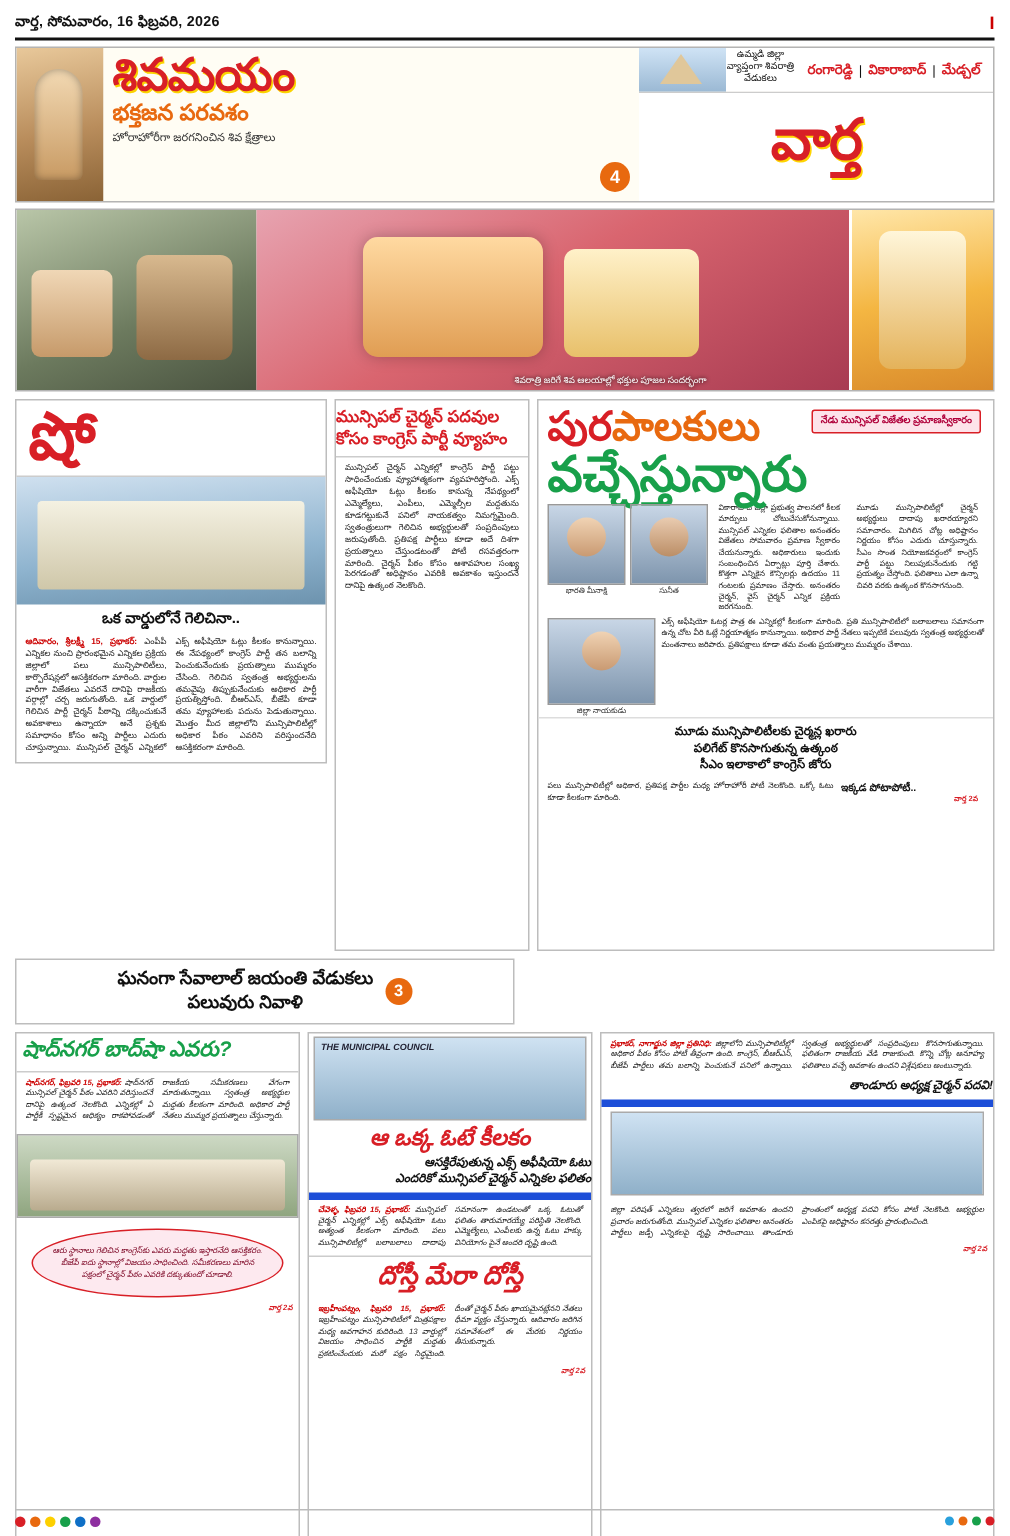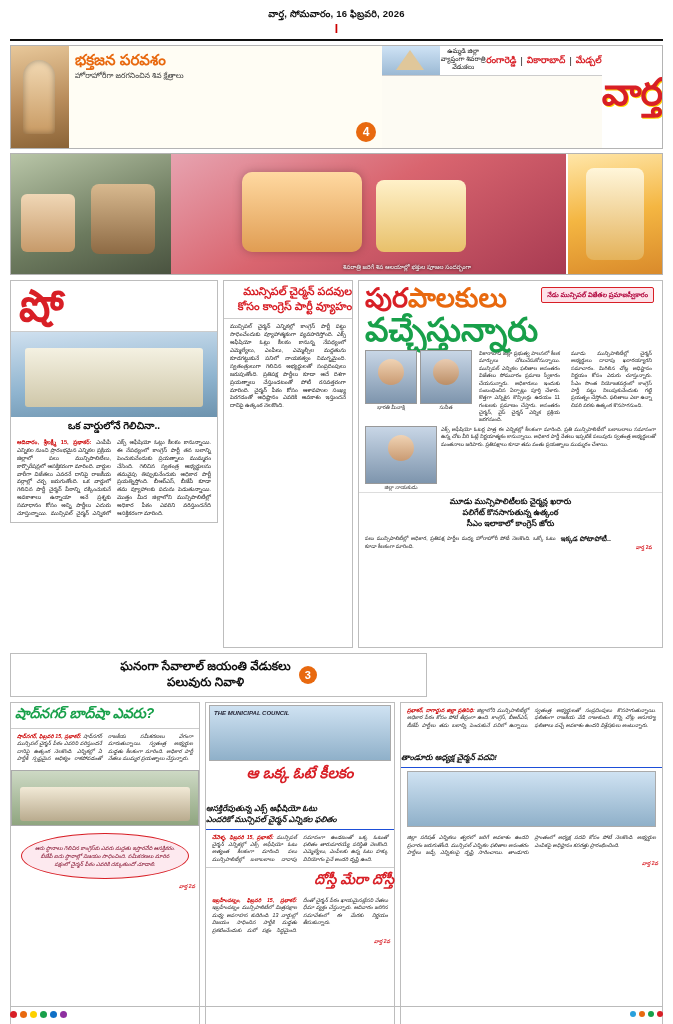--- a/index.html
+++ b/index.html
@@ -20,21 +20,20 @@
   }
 
   
   .topbar {
     display: flex;
     align-items: center;
     justify-content: space-between;
     border-bottom: 2px solid #111;
     padding-bottom: 3px;
     margin-bottom: 4px;
-    flex-direction: column;
   }
   .topbar-left {
     font-size: 9.5px;
     color: #111;
     letter-spacing: .2px;
     font-weight: bold;
   }
   .topbar-right {
     font-size: 12px;
     font-weight: bold;
@@ -100,21 +99,21 @@
     color: #fff;
     font-size: 12px;
     font-weight: bold;
     display: flex;
     align-items: center;
     justify-content: center;
   }
   .hb-right {
     flex: 0 0 236px;
     display: flex;
-    flex-direction: row;
+    flex-direction: column;
   }
   .hb-edition-row {
     display: flex;
     height: 30px;
     border-bottom: 1px solid #ccc;
   }
   .hb-temple {
     flex: 0 0 58px;
     background: linear-gradient(180deg,#cfe3f5,#9bb9d4);
     position: relative;
@@ -262,21 +261,21 @@
     font-size: 10px;
     font-weight: bold;
     color: #111;
     text-align: center;
     padding: 3px 2px 1px;
   }
   .ss-kicker2 {
     font-size: 11px;
     font-weight: bold;
     color: #d81f26;
-    text-align: right;
+    text-align: left;
     padding-bottom: 3px;
     border-bottom: 1px solid #ccc;
   }
   .body-text {
     font-size: 5.6px;
     line-height: 1.42;
     color: #1a1a1a;
     text-align: justify;
     column-gap: 6px;
     padding: 4px 6px;
@@ -390,24 +389,23 @@
     font-weight: bold;
     color: #d81f26;
     text-align: center;
     line-height: 1.1;
     padding: 2px 4px;
   }
   .b-head-sub {
     font-size: 8px;
     font-weight: bold;
     color: #111;
-    text-align: left;
+    text-align: right;
     padding-bottom: 3px;
-    border-bottom: 1px solid #1d4ed8;
-    margin-top: 20px;
+    border-bottom: 5px solid #1d4ed8;
   }
   .b-photo {
     height: 56px;
     background: linear-gradient(180deg,#cdd9c4,#8fa57f);
     position: relative;
     border: 1px solid #aaa;
     margin: 3px 0;
   }
   .b-photo.blue { background: linear-gradient(180deg,#cfe2f2,#8fb0c9); }
   .b-photo.people::after{
@@ -418,24 +416,24 @@
     border: 1px solid #d81f26;
     border-radius: 50%;
     background: #fde9ef;
     padding: 10px 12px;
     font-size: 5.4px;
     line-height: 1.5;
     color: #7a0020;
     text-align: center;
   }
   .dosti {
-    font-size: 14px;
-    font-weight: bold;
-    color: #d81f26;
-    text-align: right;
+    font-size: 17px;
+    font-weight: bold;
+    color: #d81f26;
+    text-align: center;
     padding: 3px 0 2px;
     border-top: 1px solid #ccc;
   }
   .varta-mark {
     font-size: 5px;
     color: #d81f26;
     text-align: right;
     padding-right: 4px;
     font-weight: bold;
   }
@@ -462,20 +460,21 @@
 <div class="page">
 
   <div class="topbar">
     <div class="topbar-left">వార్త, సోమవారం, 16 ఫిబ్రవరి, 2026</div>
     <div class="topbar-right">I</div>
   </div>
 
   <div class="header-block">
     <div class="hb-photo"></div>
     <div class="hb-center">
+      <div class="shiva-title">శివమయం</div>
       <div class="shiva-sub">భక్తజన పరవశం</div>
       <div class="shiva-cap">హోరాహోరీగా జరగనించిన శివ క్షేత్రాలు</div>
       <div class="page-badge">4</div>
     </div>
     <div class="hb-right">
       <div class="hb-edition-row">
         <div class="hb-temple"></div>
         <div class="hb-district">ఉమ్మడి జిల్లా వ్యాప్తంగా శివరాత్రి వేడుకలు</div>
         <div class="hb-editions">
           <span>రంగారెడ్డి</span>
@@ -557,21 +556,21 @@
           <div class="body-text" style="flex:2;padding:0;font-size:5.2px">పలు మున్సిపాలిటీల్లో అధికార, ప్రతిపక్ష పార్టీల మధ్య హోరాహోరీ పోటీ నెలకొంది. ఒక్కో ఓటు కూడా కీలకంగా మారింది.</div>
           <div style="flex:1">
             <div style="font-size:7px;font-weight:bold;color:#111">ఇక్కడ పోటాపోటీ..</div>
             <div class="varta-mark">వార్త 2వ</div>
           </div>
         </div>
       </div>
     </div>
   </div>
 
-  <div class="ghanganga" style="margin-top:5px;width:417px">
+  <div class="ghanganga" style="margin-top:5px;width:333px">
     <div style="white-space:pre-line">ఘనంగా సేవాలాల్ జయంతి వేడుకలు
 పలువురు నివాళి</div>
     <div class="badge3">3</div>
   </div>
 
   <div class="bottom">
 
     <div class="b-col1 box">
       <div class="b-head-green">షాద్‌నగర్ బాద్‌షా ఎవరు?</div>
       <div class="body-text c2" style="font-size:5.2px">

